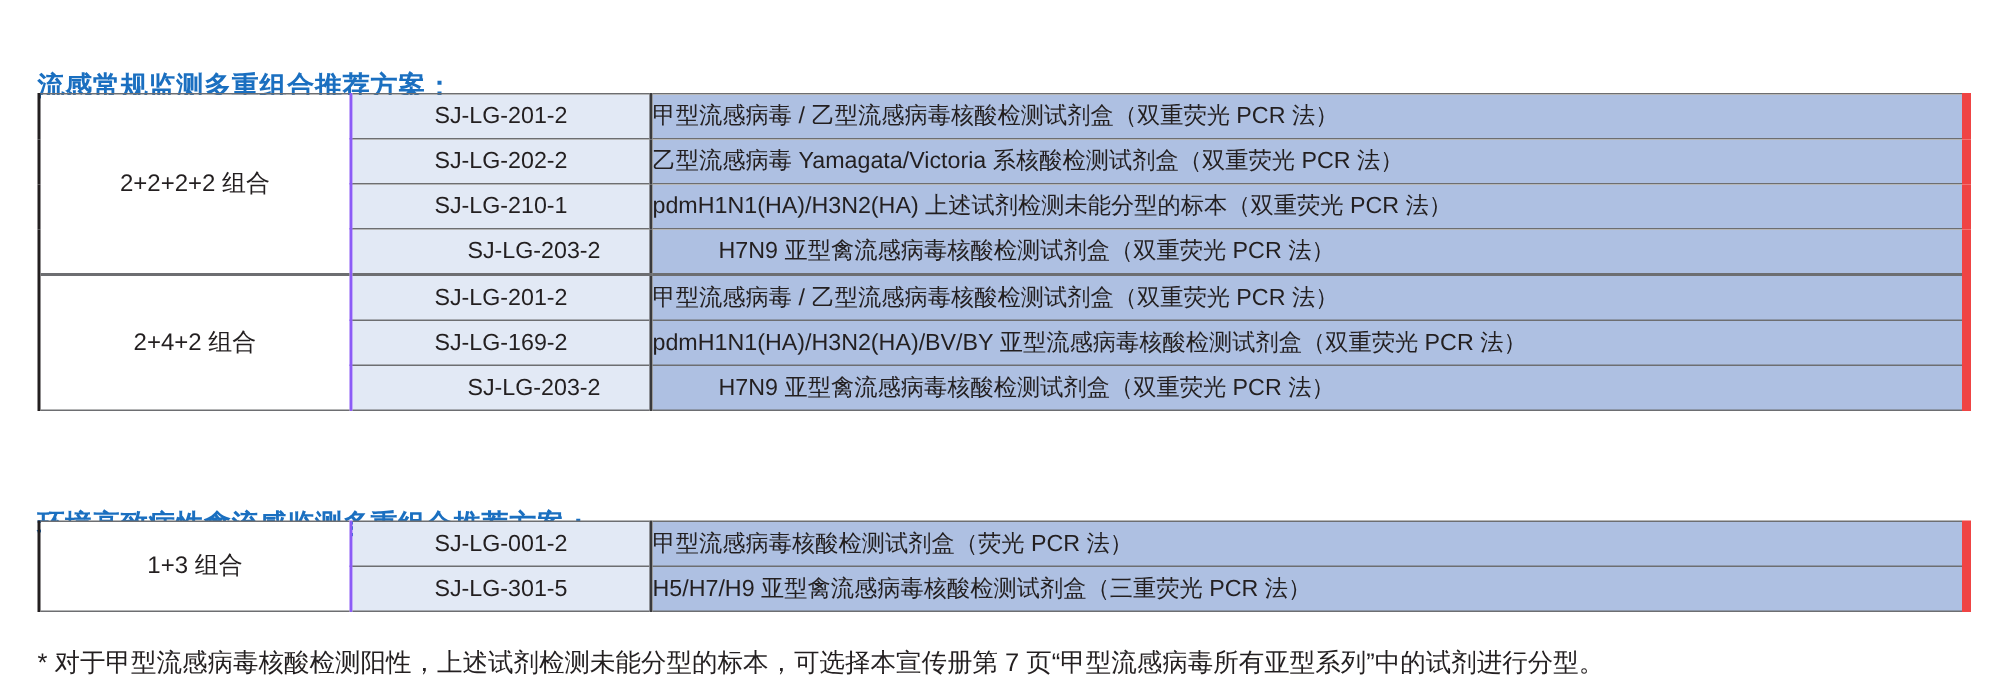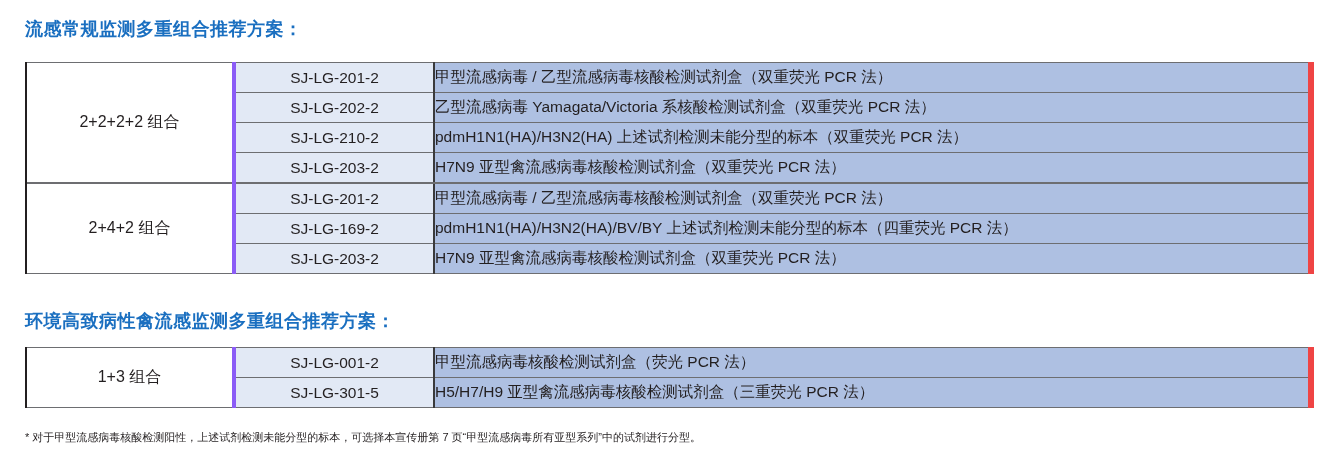--- a/index.html
+++ b/index.html
@@ -16,20 +16,21 @@
     color: #231f20;
   }
   .section-title {
     position: absolute;
     left: 25px;
     font-size: 18px;
     font-weight: bold;
     color: #1a6fc0;
     letter-spacing: 0.5px;
     white-space: nowrap;
+    margin-top: 28px;
   }
   #title1 { top: 17px; }
   #title2 { top: 309px; }
 
   table.combo {
     position: absolute;
     left: 25px;
     width: 1285px;
     border-collapse: collapse;
     table-layout: fixed;
@@ -48,44 +49,44 @@
   }
   table.combo col.c-group { width: 208px; }
   table.combo col.c-code  { width: 200px; }
   table.combo col.c-name  { width: 877px; }
 
   td.group-cell {
     background: #ffffff;
     text-align: center;
     vertical-align: middle;
     border-left: 2px solid #231f20;
-    border-right: 4px solid #8b5cf6;
+    border-right: 2px solid #8b5cf6;
     font-size: 16px;
   }
   td.code-cell {
     background: #e2e9f5;
     text-align: center;
     border-right: 2px solid #3a3a3c;
   }
   td.name-cell {
     background: #aec0e2;
     text-align: left;
     padding-left: 20px;
     border-right: 6px solid #ef4444;
   }
   tr.group-end td { border-bottom: 2px solid #6d6e71; }
   tr.group-start td { border-top: 2px solid #6d6e71; }
   tr.row-dark td.code-cell,
-  tr.row-dark td.name-cell { border-top-color: #231f20; }
+  tr.row-dark td.name-cell { border-top-color: #231f20; padding-left: 44px; }
 
   .footnote {
     position: absolute;
     left: 25px;
     top: 430px;
-    font-size: 11px;
+    font-size: 17px;
     color: #231f20;
     white-space: nowrap;
   }
 </style>
 </head>
 <body>
 
 <div id="title1" class="section-title">流感常规监测多重组合推荐方案：</div>
 
 <table id="table1" class="combo">
@@ -98,35 +99,35 @@
     <tr>
       <td class="group-cell" rowspan="4">2+2+2+2 组合</td>
       <td class="code-cell">SJ-LG-201-2</td>
       <td class="name-cell">甲型流感病毒 / 乙型流感病毒核酸检测试剂盒（双重荧光 PCR 法）</td>
     </tr>
     <tr>
       <td class="code-cell">SJ-LG-202-2</td>
       <td class="name-cell">乙型流感病毒 Yamagata/Victoria 系核酸检测试剂盒（双重荧光 PCR 法）</td>
     </tr>
     <tr>
-      <td class="code-cell">SJ-LG-210-2</td>
+      <td class="code-cell">SJ-LG-210-1</td>
       <td class="name-cell">pdmH1N1(HA)/H3N2(HA) 上述试剂检测未能分型的标本（双重荧光 PCR 法）</td>
     </tr>
     <tr class="group-end row-dark">
       <td class="code-cell">SJ-LG-203-2</td>
       <td class="name-cell">H7N9 亚型禽流感病毒核酸检测试剂盒（双重荧光 PCR 法）</td>
     </tr>
     <tr class="group-start">
       <td class="group-cell" rowspan="3">2+4+2 组合</td>
       <td class="code-cell">SJ-LG-201-2</td>
       <td class="name-cell">甲型流感病毒 / 乙型流感病毒核酸检测试剂盒（双重荧光 PCR 法）</td>
     </tr>
     <tr>
       <td class="code-cell">SJ-LG-169-2</td>
-      <td class="name-cell">pdmH1N1(HA)/H3N2(HA)/BV/BY 上述试剂检测未能分型的标本（四重荧光 PCR 法）</td>
+      <td class="name-cell">pdmH1N1(HA)/H3N2(HA)/BV/BY 亚型流感病毒核酸检测试剂盒（双重荧光 PCR 法）</td>
     </tr>
     <tr class="row-dark">
       <td class="code-cell">SJ-LG-203-2</td>
       <td class="name-cell">H7N9 亚型禽流感病毒核酸检测试剂盒（双重荧光 PCR 法）</td>
     </tr>
   </tbody>
 </table>
 
 <div id="title2" class="section-title">环境高致病性禽流感监测多重组合推荐方案：</div>
 

